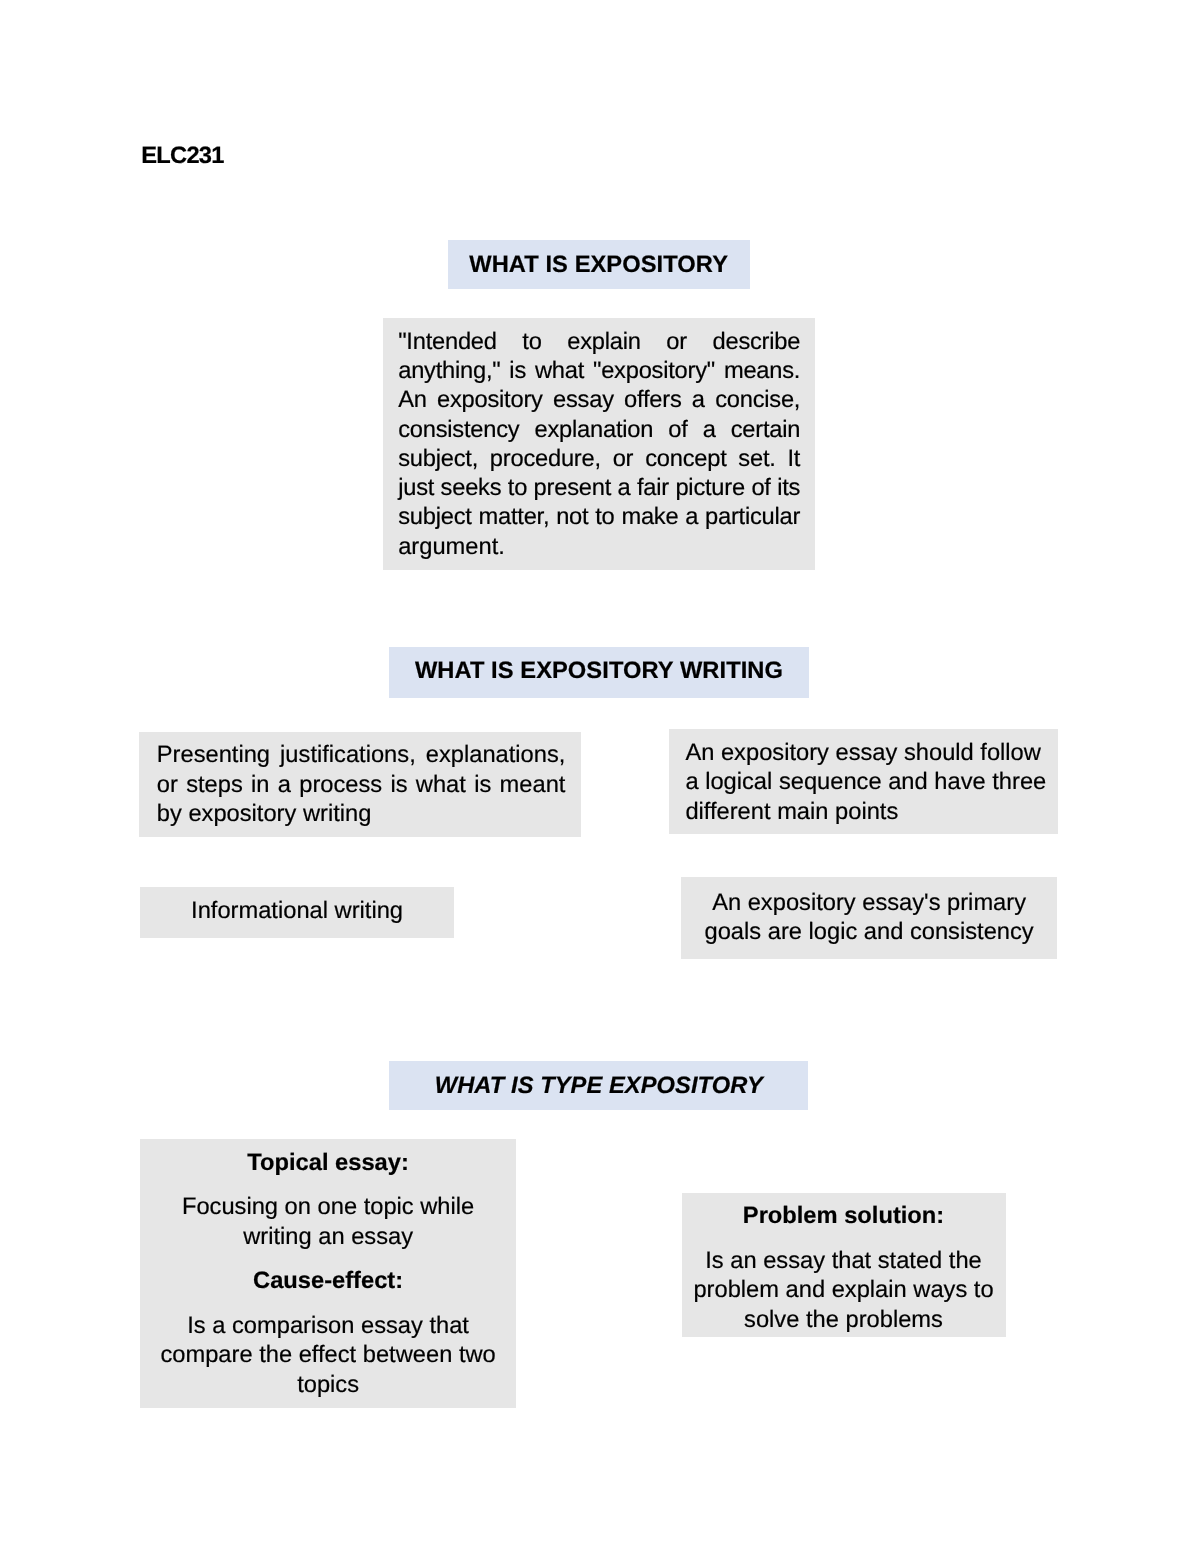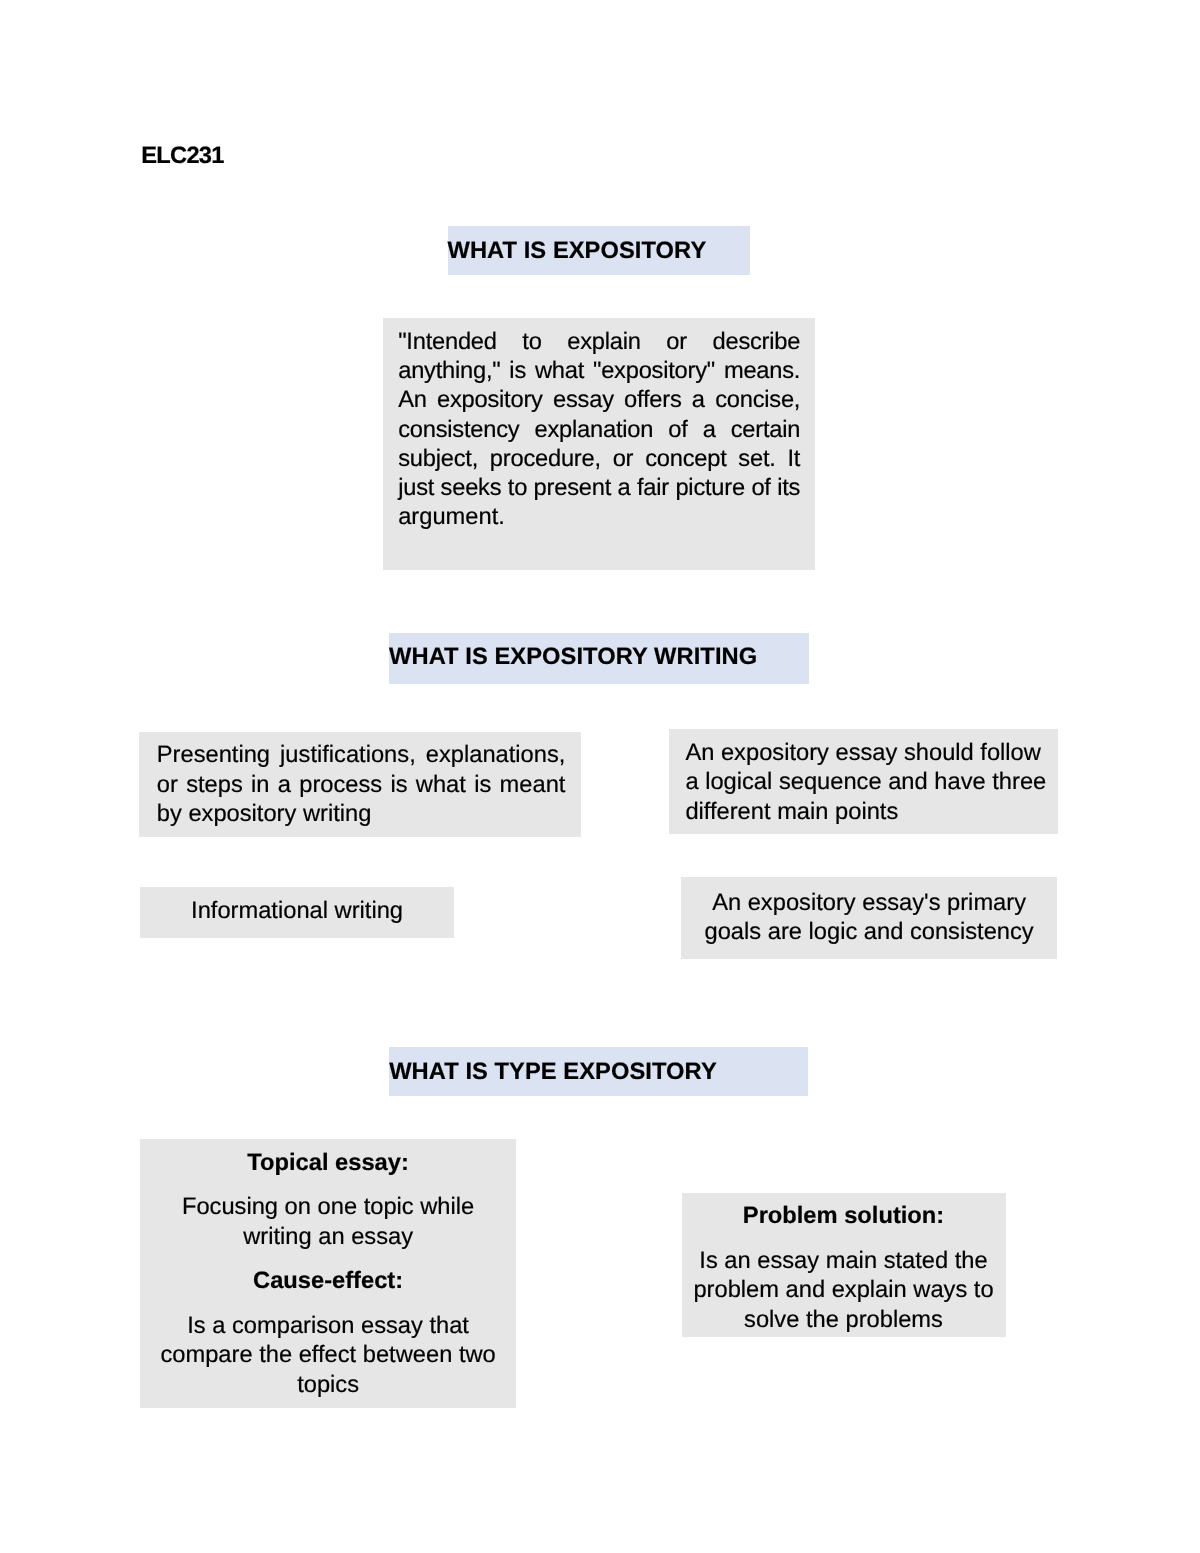--- a/index.html
+++ b/index.html
@@ -21,22 +21,24 @@
     line-height:29.3px;
     white-space:pre;
   }
   .hdr {
     position:absolute;
     background:#dbe3f2;
     font-weight:bold;
     font-size:23.7px;
     letter-spacing:0.07px;
     line-height:29.3px;
+    text-align:center;
     box-sizing:border-box;
     white-space:pre;
+    margin-top:14px;
   }
   .card {
     position:absolute;
     background:#e6e6e6;
     font-size:23.7px;
     line-height:29.3px;
     box-sizing:border-box;
   }
   .card .ln { white-space:pre; }
   .card.just .ln { text-align:justify; text-align-last:justify; white-space:normal; }
@@ -55,20 +57,21 @@
 
   <div class="hdr" style="left:447.5px; top:225.9px; width:302.3px; height:48.9px; padding-top:11.2px;">WHAT IS EXPOSITORY</div>
 
   <div class="card just j1" style="left:383.2px; top:318.3px; width:432px; height:251.4px; padding:9.4px 15px 0 15px;">
     <div class="ln">"Intended to explain or describe</div>
     <div class="ln">anything," is what "expository" means.</div>
     <div class="ln">An expository essay offers a concise,</div>
     <div class="ln">consistency explanation of a certain</div>
     <div class="ln">subject, procedure, or concept set. It</div>
     <div class="ln">just seeks to present a fair picture of its</div>
+    <div class="ln">subject matter, not to make a particular</div>
     <div class="ln last">argument.</div>
   </div>
 
   <div class="hdr" style="left:389.1px; top:633.2px; width:419.7px; height:51px; padding-top:10.3px;">WHAT IS EXPOSITORY WRITING</div>
 
   <div class="card just" style="left:139.2px; top:732.1px; width:442px; height:104.8px; padding:9.3px 15.8px 0 17.6px;">
     <div class="ln">Presenting justifications, explanations,</div>
     <div class="ln">or steps in a process is what is meant</div>
     <div class="ln last">by expository writing</div>
   </div>
@@ -81,36 +84,36 @@
 
   <div class="card ctr" style="left:140.3px; top:886.9px; width:313.5px; height:51.1px; padding:10.5px 10px 0 10px;">
     <div class="ln">Informational writing</div>
   </div>
 
   <div class="card ctr" style="left:681.3px; top:877.2px; width:375.6px; height:82.3px; padding:11.6px 10px 0 10px;">
     <div class="ln">An expository essay's primary</div>
     <div class="ln">goals are logic and consistency</div>
   </div>
 
-  <div class="hdr" style="left:389.2px; top:1046.6px; width:419.2px; height:49.2px; padding-top:11px;">WHAT IS TYPE EXPOSITORY</div>
+  <div class="hdr" style="left:389.2px; top:1046.6px; width:419.2px; height:49.2px; padding-top:11px;font-style:italic;">WHAT IS TYPE EXPOSITORY</div>
 
   <div class="card ctr" style="left:140.3px; top:1139.2px; width:375.6px; height:269.3px; padding:9.5px 10px 0 10px;">
     <div class="ln ttl">Topical essay:</div>
     <div class="gap"></div>
     <div class="ln">Focusing on one topic while</div>
     <div class="ln">writing an essay</div>
     <div class="gap"></div>
     <div class="ln ttl">Cause-effect:</div>
     <div class="gap"></div>
     <div class="ln">Is a comparison essay that</div>
     <div class="ln">compare the effect between two</div>
     <div class="ln">topics</div>
   </div>
 
   <div class="card ctr" style="left:681.5px; top:1192.6px; width:324px; height:144.1px; padding:9.8px 10px 0 10px;text-align:center;">
     <div class="ln ttl">Problem solution:</div>
     <div class="gap"></div>
-    <div class="ln">Is an essay main stated the</div>
+    <div class="ln">Is an essay that stated the</div>
     <div class="ln">problem and explain ways to</div>
     <div class="ln">solve the problems</div>
   </div>
 
 </div>
 
 </body></html>

